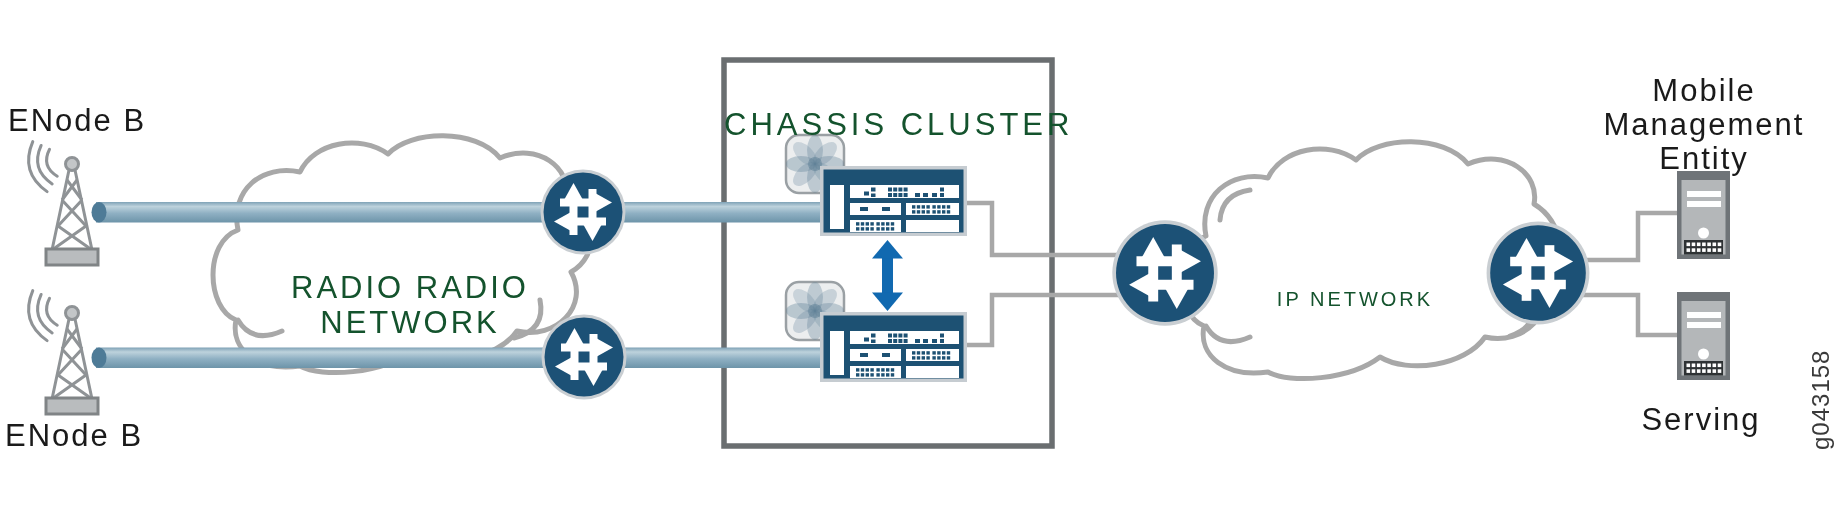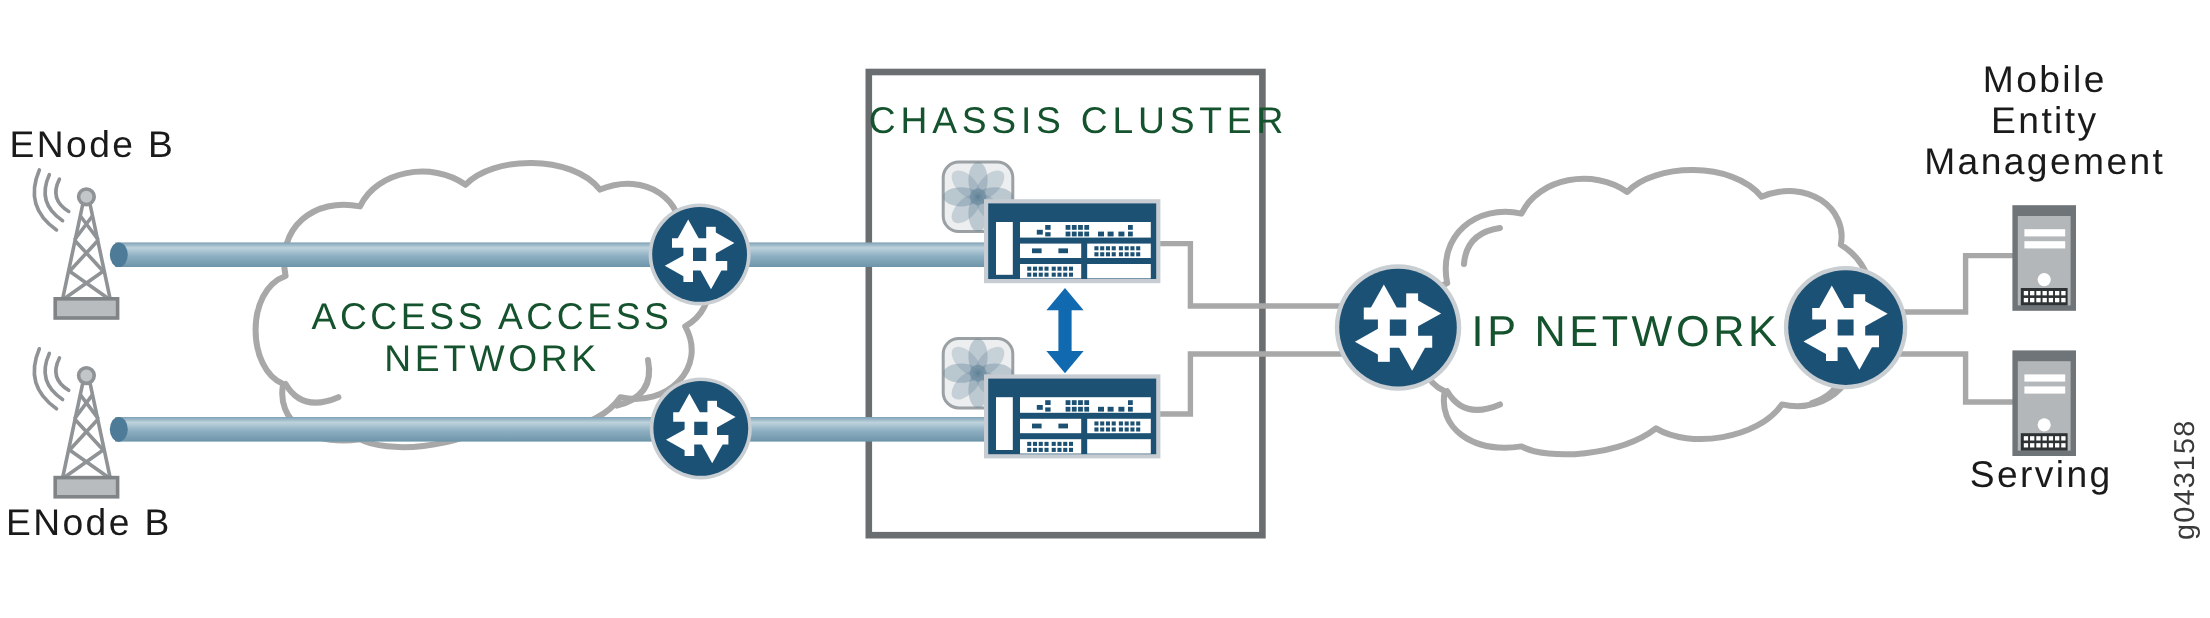--- a/index.html
+++ b/index.html
@@ -4,24 +4,24 @@
 <style>
   html,body{margin:0;padding:0;background:#fff;}
   #stage{
     position:relative;width:1842px;height:515px;background:#fff;overflow:hidden;
     font-family:"Liberation Sans",sans-serif;
   }
   #stage svg{position:absolute;left:0;top:0;}
   .lbl{position:absolute;white-space:nowrap;}
   .lbl-black{color:#1a1a1a;font-size:31px;line-height:34px;letter-spacing:2px;}
   .lbl-blue{color:#14532d;font-size:31px;line-height:35px;letter-spacing:3px;}
-  .center{text-align:center;}
+  .center{text-align:center;margin-top:24px;}
   #ran-label{left:240px;top:246px;width:340px;}
   #cc-label{left:724px;top:83px;width:328px;letter-spacing:4px;}
-  #ip-label{left:1205px;top:258px;width:300px;font-size:36px;}
+  #ip-label{left:1205px;top:258px;width:300px;font-size:20px;}
   #mme-label{left:1597px;top:50px;width:214px;line-height:34px;}
   #sgw-label{left:1594px;top:379px;width:214px;line-height:34px;text-align:center;}
   #enodeb1-label{left:8px;top:104px;}
   #enodeb2-label{left:5px;top:419px;}
   #figure-id{
     position:absolute;left:1806px;top:362px;width:30px;height:88px;
     color:#3a3a3a;font-size:24px;letter-spacing:1px;
   }
   #figure-id span{
     display:inline-block;writing-mode:vertical-rl;transform:rotate(180deg);
@@ -215,32 +215,32 @@
   <use href="#router" transform="translate(1538,273) scale(1.21)"></use>
 
   <use href="#server" transform="translate(1677,171)"></use>
   <use href="#server" transform="translate(1677,292)"></use>
 </svg>
 
 <div class="lbl lbl-black" id="enodeb1-label">ENode B</div>
 <div class="lbl lbl-black" id="enodeb2-label">ENode B</div>
 
 <div class="lbl lbl-blue center" id="ran-label">
-  <div>ACCESS ACCESS</div>
+  <div>RADIO RADIO</div>
   <div>NETWORK</div>
 </div>
 
 <div class="lbl lbl-blue center" id="cc-label">CHASSIS CLUSTER</div>
 
 <div class="lbl lbl-blue center" id="ip-label">IP NETWORK</div>
 
 <div class="lbl lbl-black center" id="mme-label">
   <div>Mobile</div>
+  <div>Management</div>
   <div>Entity</div>
-  <div>Management</div>
 </div>
 
 <div class="lbl lbl-black center" id="sgw-label">
   <div>Serving</div>
 </div>
 
 <div id="figure-id">
   <span>g043158</span>
 </div>
 

